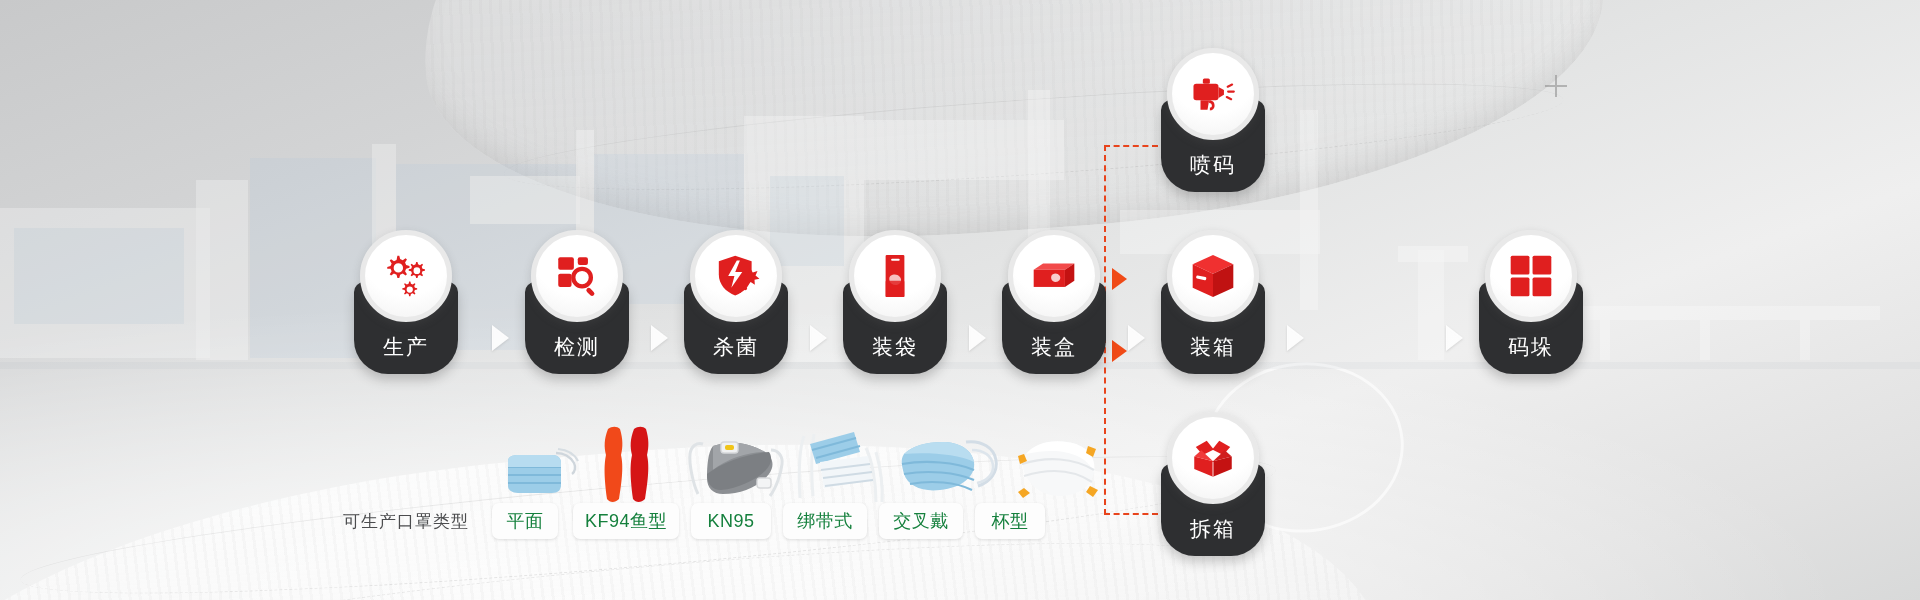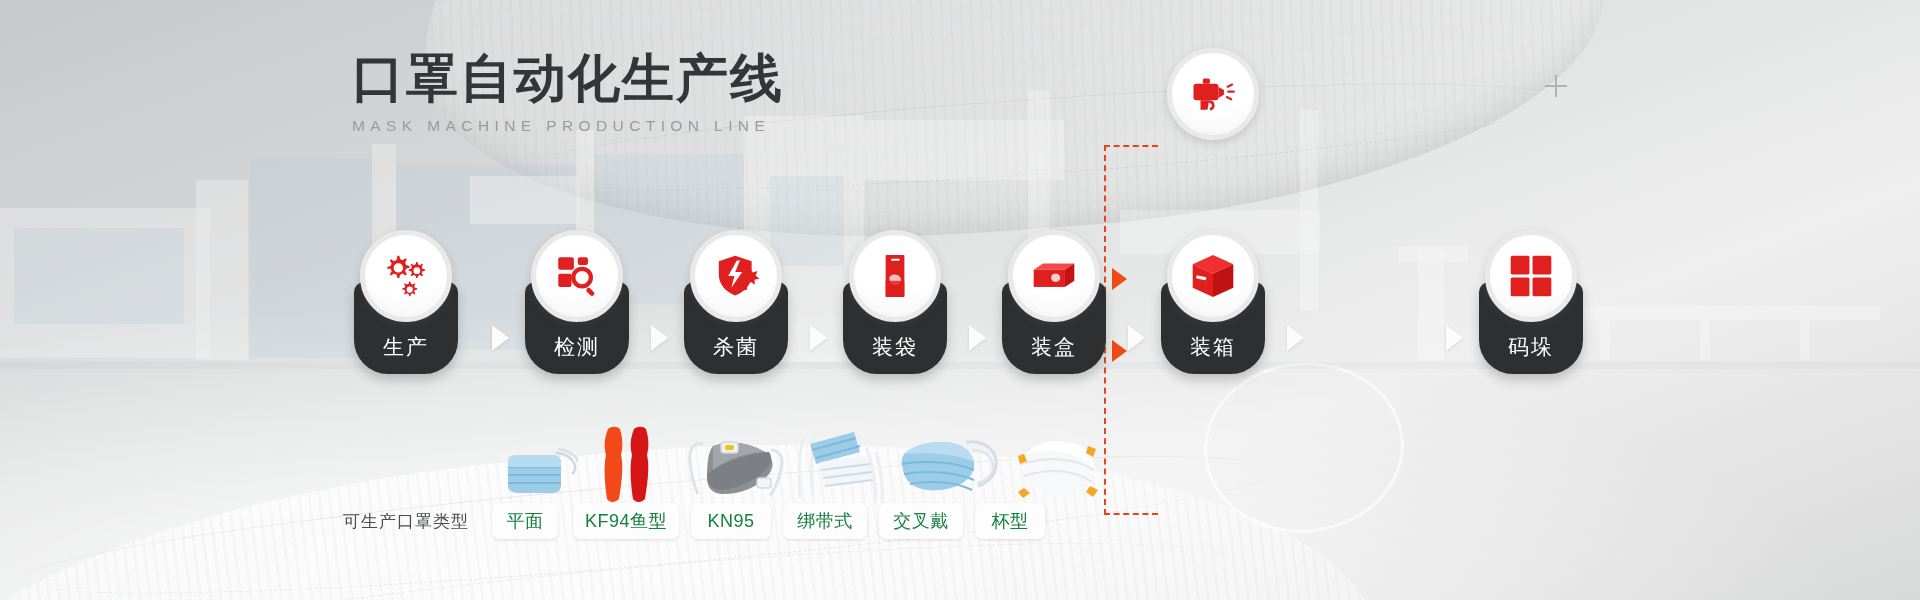--- a/index.html
+++ b/index.html
@@ -186,24 +186,20 @@
     <div class="mb" style="left:1398px;top:96px;width:70px;height:16px;"></div>
     <div class="mb" style="left:1560px;top:156px;width:320px;height:14px;"></div>
     <div class="mb" style="left:1600px;top:170px;width:10px;height:40px;"></div>
     <div class="mb" style="left:1700px;top:170px;width:10px;height:40px;"></div>
     <div class="mb" style="left:1800px;top:170px;width:10px;height:40px;"></div>
     <div class="mb dk" style="left:0;top:212px;width:1920px;height:7px;"></div>
   </div>
 
   <div class="plus-mark" style="left:1545px;top:75px;"></div>
 
-  <div class="title-block">
-    <div class="title-zh">口罩自动化生产线</div>
-    <div class="title-en">MASK MACHINE PRODUCTION LINE</div>
-  </div>
 
   <div class="dline v" style="left:1104px; top:145px; height:370px;"></div>
 
   <div class="dline h" style="left:1104px; top:145px; width:54px;"></div>
 
   <div class="dline h" style="left:1104px; top:513px; width:54px;"></div>
 
   <div class="oarrow" style="left:1112px; top:268px;"></div>
   <div class="oarrow" style="left:1112px; top:340px;"></div>
 
@@ -322,22 +318,41 @@
         <rect x="19" y="12" width="9" height="7" rx="2"></rect>
         <rect x="7" y="19" width="32" height="21" rx="3.5"></rect>
         <path d="M39 23l7 4v6l-7 4V23z"></path>
         <path d="M16 40h11l-2 12h-9l0-12z"></path>
         <path d="M27 40c5 0 7 3 7 7s-3 6-6 6v-3.6c1.6 0 2.6-.9 2.6-2.4 0-1.6-1-3.4-3.6-3.4V40z"></path>
         <rect x="49" y="22" width="9" height="2.8" rx="1.4" transform="rotate(-26 49 22)"></rect>
         <rect x="50" y="27.5" width="10" height="2.8" rx="1.4"></rect>
         <rect x="49" y="34" width="9" height="2.8" rx="1.4" transform="rotate(26 49 34)"></rect>
       </svg>
     </div>
-  </div>
-
+    <div class="tag">
+      <span class="tag-label">喷码</span>
+    </div>
+  </div>
+
+  <div class="node" style="left:1161px; top:412px;">
+    <div class="bubble">
+      <svg viewBox="0 0 64 64">
+        <path d="M10 18l14-8 9 11-14 7-9-10z" fill="#e01f1f"></path>
+        <path d="M54 18L40 10l-9 11 14 7 9-10z" fill="#e01f1f"></path>
+        <path d="M8 30l24 6v20L8 46V30z" fill="#e01f1f"></path>
+        <path d="M56 30L32 36v20l24-10V30z" fill="#c41212"></path>
+        <path d="M8 30l9-8 15 14-24-6z" fill="#f03a3a"></path>
+        <path d="M56 30l-9-8-15 14 24-6z" fill="#d01d1d"></path>
+        <path d="M31 37h2v18l-1 2-1-2V37z" fill="#fff" opacity=".55"></path>
+      </svg>
+    </div>
+    <div class="tag">
+      <span class="tag-label">拆箱</span>
+    </div>
+  </div>
 
   <svg class="maskpic" style="left:500px; top:443px;" width="96" height="62" viewBox="0 0 96 62">
     <path d="M56 10c10 0 15 5 18 10 2 4 1 9-2 11" stroke="#cfd6dc" stroke-width="2.4" fill="none"></path>
     <path d="M58 6c11 1 17 6 20 12" stroke="#d6dde2" stroke-width="2.2" fill="none"></path>
     <path d="M8 18c0-4 4-6 10-6h34c6 0 9 3 9 8v22c0 5-3 8-9 8H18c-6 0-10-3-10-7V18z" fill="#9ccde8"></path>
     <path d="M8 24h53M8 32h53M8 40h53" stroke="#7fb9da" stroke-width="2.1"></path>
     <path d="M8 18c0-4 4-6 10-6h34c6 0 9 3 9 8v4H8v-6z" fill="#b7dcf0"></path>
   </svg>
 
   <svg class="maskpic" style="left:596px; top:425px;" width="62" height="78" viewBox="0 0 62 78">

